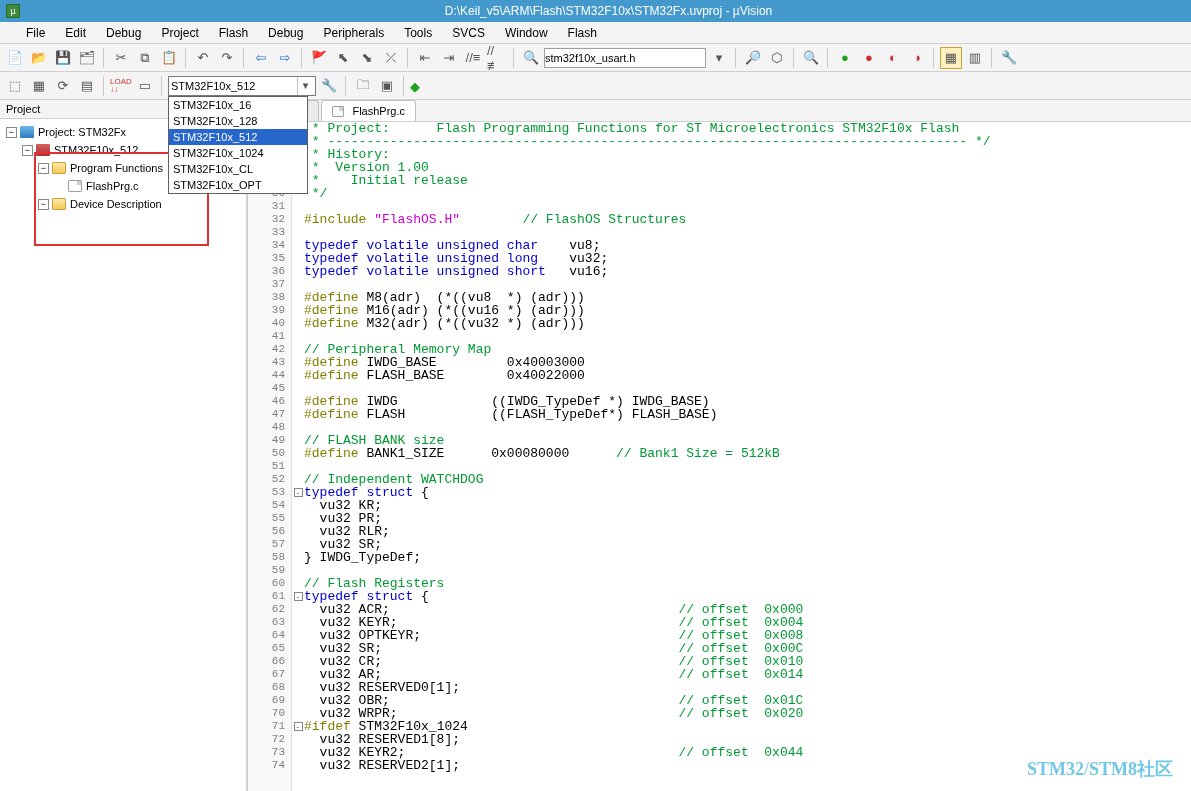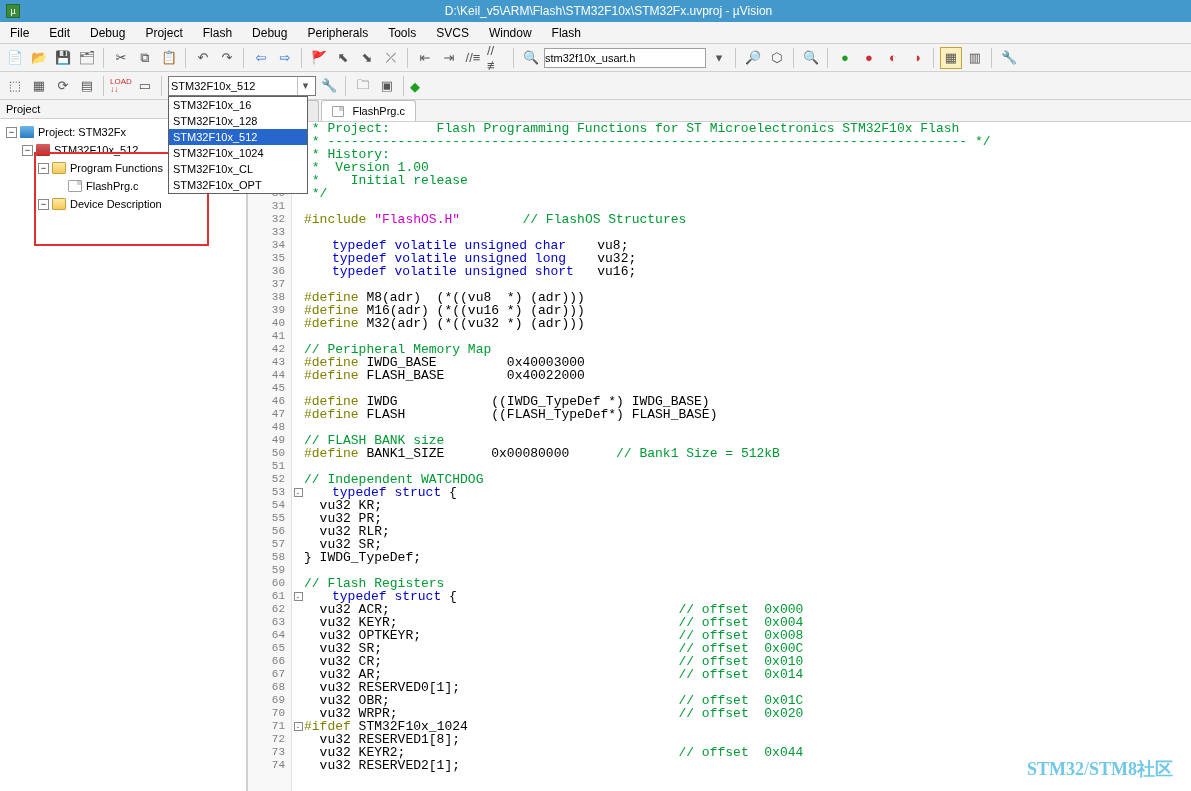--- a/index.html
+++ b/index.html
@@ -5,21 +5,21 @@
   * { box-sizing: border-box; margin: 0; padding: 0; }
   html, body { width: 1191px; height: 791px; overflow: hidden; }
   body { font-family: "Segoe UI", Tahoma, sans-serif; font-size: 12px; background: #f0f0f0; color: #000; position: relative; }
 
   
   .titlebar { height: 22px; background: #4399cc; color: #fff; display: flex; align-items: center; padding-left: 6px; }
   .titlebar .app-icon { width: 14px; height: 14px; background: #3c8b3c; border: 1px solid #2a6b2a; margin-right: 6px; display: inline-flex; align-items: center; justify-content: center; font-size: 9px; color: #fff; }
   .titlebar .title { flex: 1; text-align: center; font-size: 12px; }
 
   
-  .menubar { height: 22px; background: #f4f4f4; border-bottom: 1px solid #d0d0d0; display: flex; align-items: center; padding: 0 0; }
+  .menubar { height: 22px; background: #f4f4f4; border-bottom: 1px solid #d0d0d0; display: flex; align-items: center; padding: 0 16px; }
   .menubar .item { padding: 3px 10px; cursor: default; }
 
   
   .toolbar { height: 28px; background: #f4f4f4; border-bottom: 1px solid #d0d0d0; display: flex; align-items: center; padding: 0 4px; gap: 2px; }
   .tb-btn { width: 22px; height: 22px; border: 1px solid transparent; display: inline-flex; align-items: center; justify-content: center; cursor: default; font-size: 13px; color: #555; }
   .tb-sep { width: 2px; height: 20px; border-left: 1px solid #c8c8c8; margin: 0 3px; }
   .tb-combo { height: 20px; font-size: 11px; border: 1px solid #a0a0a0; background: #fff; }
 
   
   .main { display: flex; height: calc(791px - 22px - 22px - 28px - 28px); position: relative; }
@@ -47,21 +47,21 @@
   .ed-tab.partial { border-top-left-radius:0; }
   .code { flex: 1; overflow: hidden; display: flex; font-family: "Courier New", monospace; font-size: 13px; line-height: 13px; white-space: pre; }
   .gutter { width: 44px; background: #f8f8f8; border-right: 1px solid #e0e0e0; text-align: right; color: #808080; }
   .gline { height: 13px; padding-right: 6px; font-size:11px; }
   .foldcol { width: 12px; background: #fff; }
   .fline { height:13px; display:flex; align-items:center; justify-content:center; }
   .fbox { width:9px; height:9px; border:1px solid #888; font-size:8px; line-height:7px; text-align:center; color:#555; }
   .src { flex: 1; }
   .sline { height: 13px; }
   .c-comment { color: #009933; }
-  .c-keyword { color: #0000cc; margin-left: 28px; }
+  .c-keyword { color: #0000cc; }
   .c-pre { color: #808000; }
   .c-string { color: #cc00cc; }
 
   
   .combo-wrap { position: relative; display:inline-flex; }
   .combo-box { width: 148px; height: 20px; border: 1px solid #7a7a7a; background:#fff; display:flex; align-items:center; padding:0 2px; font-size:11px; }
   .combo-arrow { width:16px; height:18px; border-left:1px solid #c0c0c0; display:flex; align-items:center; justify-content:center; margin-left:auto; color:#555; }
   .dropdown { position:absolute; top:20px; left:0; width:140px; background:#fff; border:1px solid #606060; z-index:100; }
   .dd-item { height:16px; padding:0 4px; font-size:11px; display:flex; align-items:center; }
   .dd-item.sel { background:#2767cc; color:#fff; }

